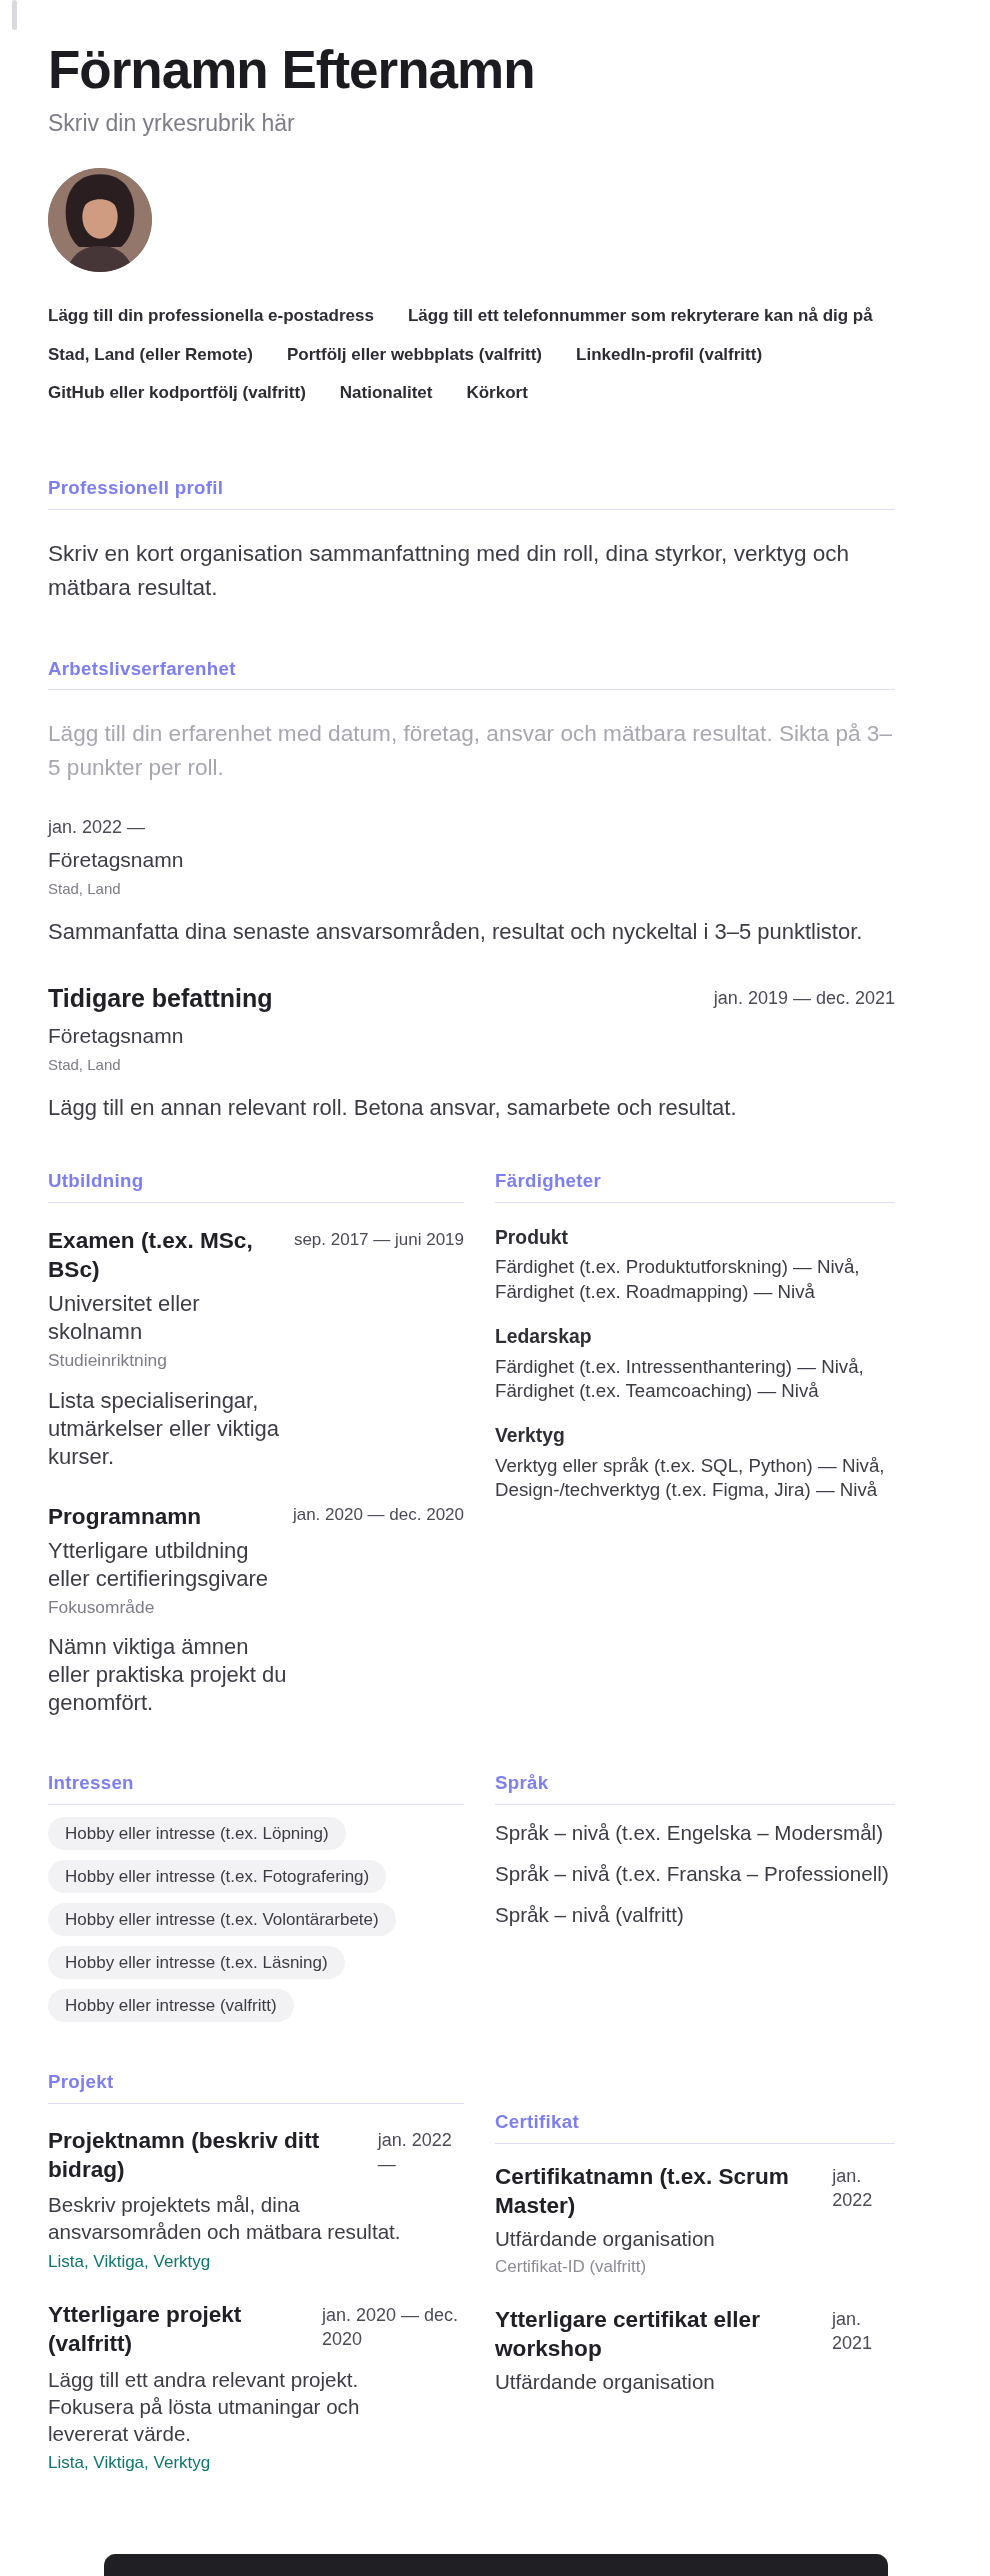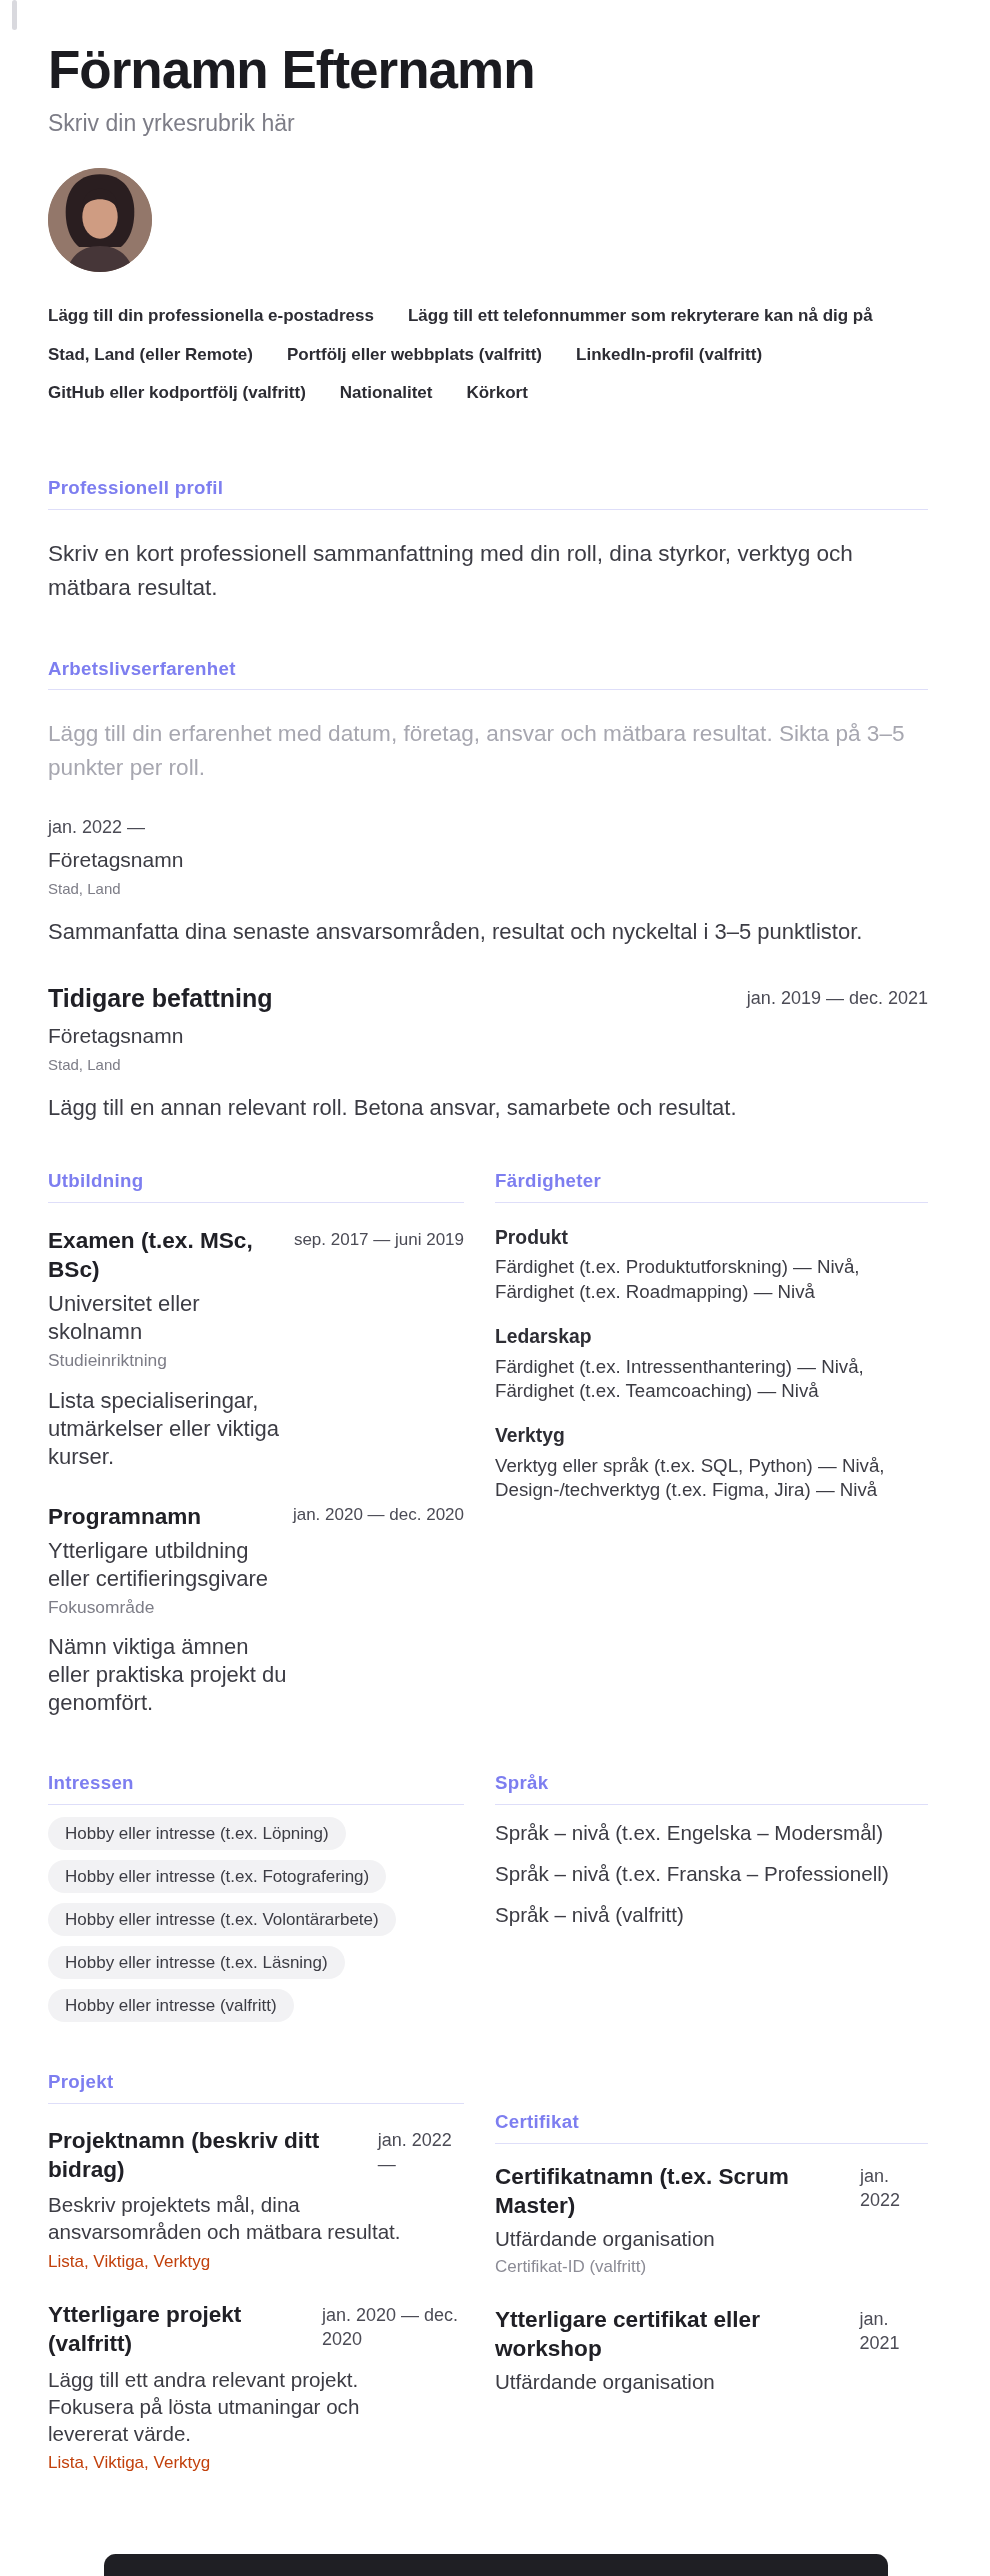--- a/index.html
+++ b/index.html
@@ -9,21 +9,21 @@
     background:#ffffff;
     font-family:"Liberation Sans", sans-serif;
     color:#2b2b31;
     position:relative;
     overflow:hidden;
   }
   .edge-mark{
     position:absolute; left:11.6px; top:0;
     width:5.2px; height:30px; background:#d9d9de; border-radius:2.6px;
   }
-  .page { padding:41px 63px 0 48px; }
+  .page { padding:41px 96px 0 48px; }
 
   .name { font-size:53px; font-weight:bold; color:#1b1b20; letter-spacing:-1px; line-height:58px; margin:0; }
   .subtitle { margin-top:10.3px; font-size:23px; color:#7d7d87; line-height:28px; }
 
   .avatar { margin-top:31px; width:104px; height:104px; border-radius:50%; overflow:hidden; background:#9b8273; }
   .avatar svg { display:block; width:100%; height:100%; }
 
   .contacts { margin-top:34px; display:flex; flex-wrap:wrap; gap:18px 34px; max-width:877px;
               font-size:17px; font-weight:bold; color:#2c2c33; line-height:20.6px; }
 
@@ -76,21 +76,21 @@
   .lang-item { margin-top:14px; font-size:20.6px; color:#3c3c44; line-height:27px; }
 
   
   .proj-entry { margin-top:22px; }
   .proj-entry + .proj-entry { margin-top:28px; }
   .proj-title { font-size:22.6px; font-weight:bold; color:#202026; line-height:29px; }
   .proj-date { font-size:18px; color:#4b4b55; margin-top:2.6px; line-height:24px; flex-shrink:1; }
   .date-narrow { max-width:87px; }
   .date-wide { max-width:142px; }
   .proj-desc { margin-top:7.7px; font-size:20.6px; line-height:27px; color:#3c3c44; max-width:393px; }
-  .proj-meta { margin-top:6.4px; font-size:17px; color:#c2410c; line-height:20.6px; }
+  .proj-meta { margin-top:6.4px; font-size:17px; color:#0f766e; line-height:20.6px; }
 
   
   .cert-col { padding-top:40px; }
   .cert-entry { margin-top:18px; }
   .cert-entry + .cert-entry { margin-top:27px; }
   .cert-title { font-size:22.6px; font-weight:bold; color:#202026; line-height:29px; }
   .cert-date { font-size:18px; color:#4b4b55; margin-top:2.6px; line-height:24px; max-width:71px; flex-shrink:1; }
   .cert-issuer { margin-top:6.4px; font-size:20.6px; color:#3c3c44; line-height:26px; }
   .cert-id { margin-top:5.2px; font-size:17px; color:#8b8b95; line-height:20.6px; }
 
@@ -123,21 +123,21 @@
     <span>Stad, Land (eller Remote)</span>
     <span>Portfölj eller webbplats (valfritt)</span>
     <span>LinkedIn-profil (valfritt)</span>
     <span>GitHub eller kodportfölj (valfritt)</span>
     <span>Nationalitet</span>
     <span>Körkort</span>
   </div>
 
   <section class="section-profile">
     <h2 class="sec-heading">Professionell profil</h2>
-    <p class="body-text">Skriv en kort professionell sammanfattning med din roll, dina styrkor, verktyg och mätbara resultat.</p>
+    <p class="body-text">Skriv en kort organisation sammanfattning med din roll, dina styrkor, verktyg och mätbara resultat.</p>
   </section>
 
   <section class="section-exp">
     <h2 class="sec-heading">Arbetslivserfarenhet</h2>
     <p class="body-text placeholder">Lägg till din erfarenhet med datum, företag, ansvar och mätbara resultat. Sikta på 3–5 punkter per roll.</p>
 
     <div class="entry entry-first">
       <div class="entry-head">
         <div class="entry-date">jan. 2022 —</div>
       </div>

